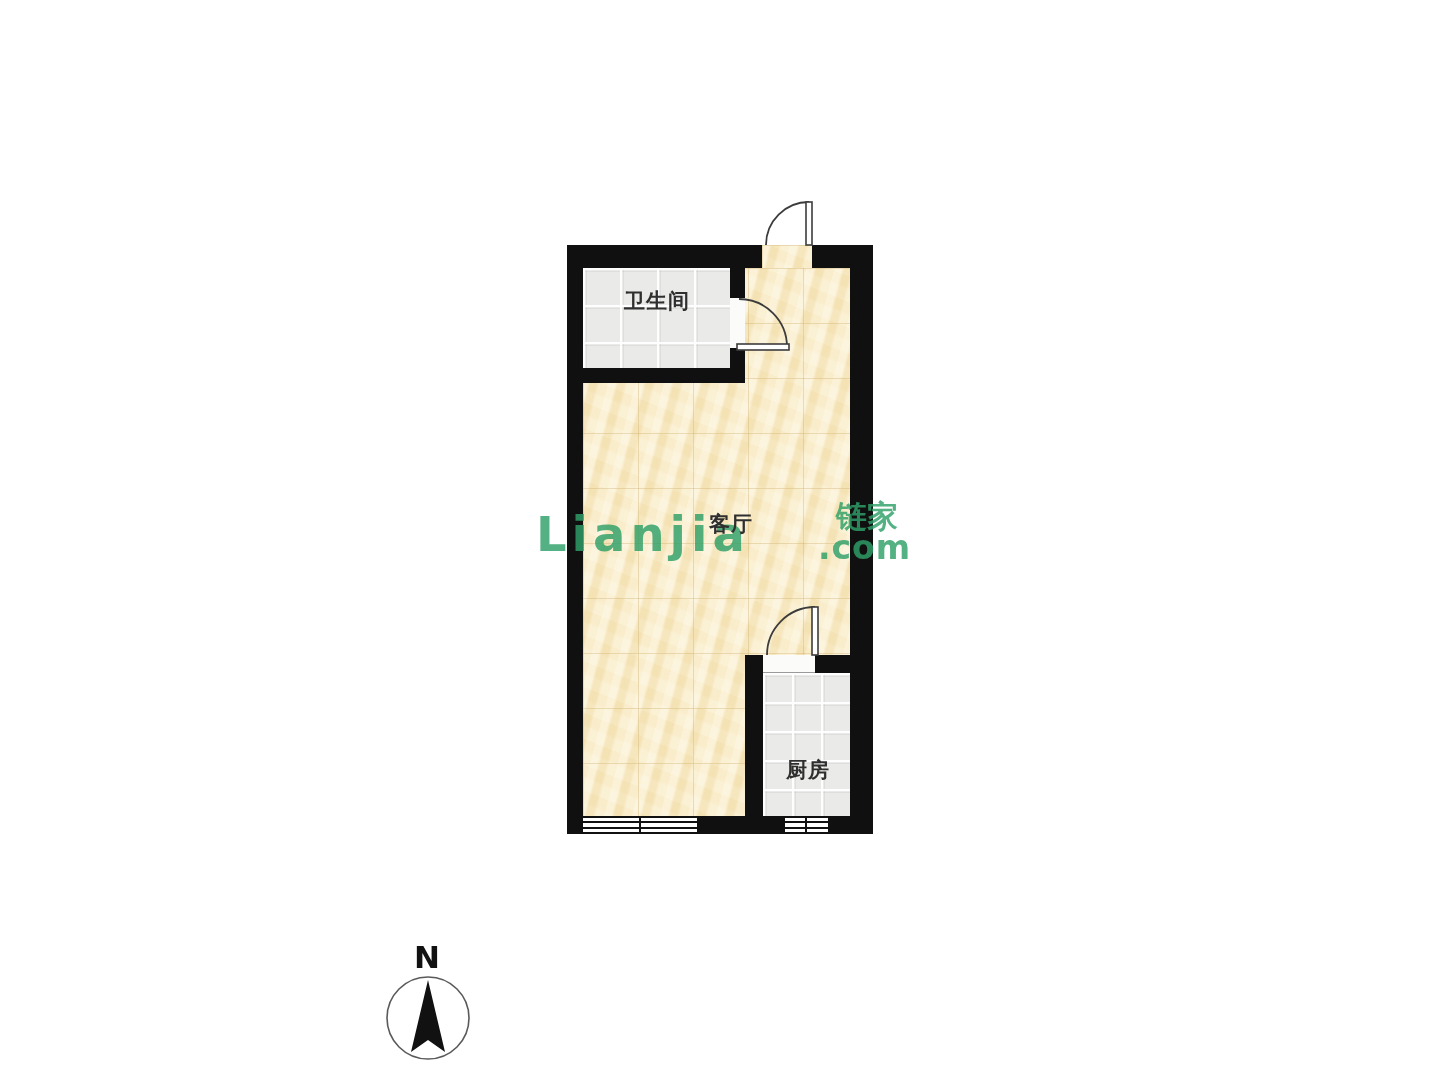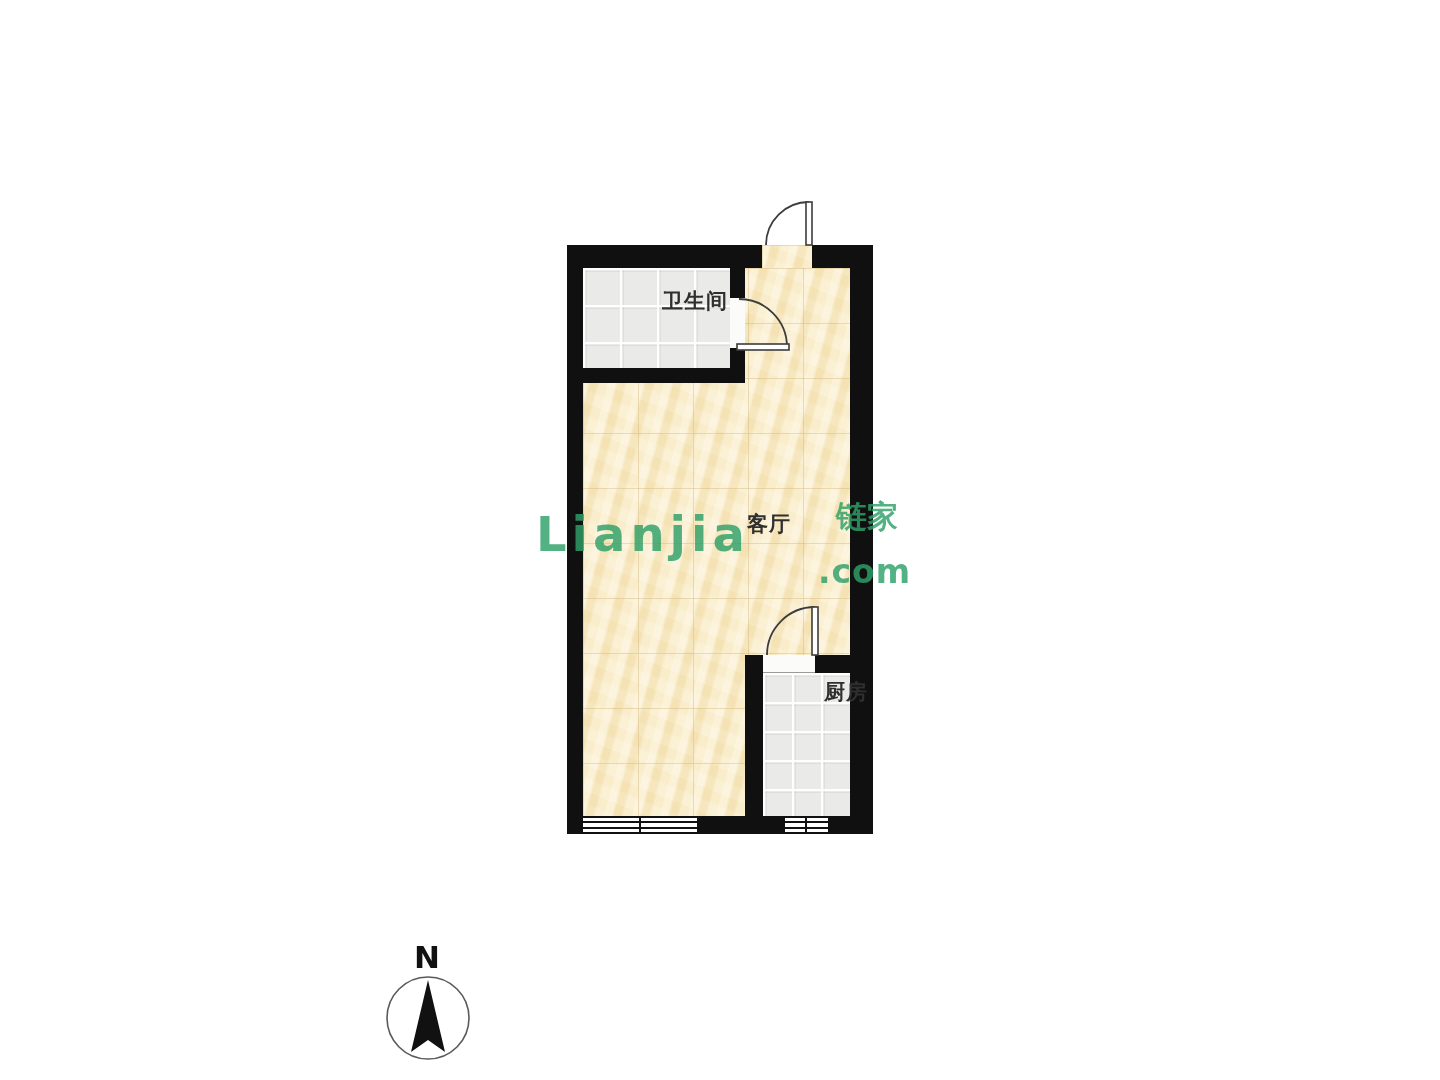--- a/index.html
+++ b/index.html
@@ -61,21 +61,20 @@
   
   .room-label {
     position: absolute;
     transform: translate(-50%, -50%);
     color: #2f2f2f;
     font-size: 21px;
     font-weight: 600;
     letter-spacing: 1px;
     white-space: nowrap;
     z-index: 40;
-    margin-left: 38px;
   }
 
   
   .watermark { z-index: 30; opacity: 0.82; pointer-events: none; }
   .wm-latin {
     position: absolute;
     left: 536px; top: 498px;
     font-size: 48px;
     line-height: 72px;
     font-weight: bold;
@@ -92,21 +91,20 @@
     text-align: right;
   }
   .wm-domain {
     position: absolute;
     left: 818px; top: 531px;
     font-size: 33px;
     line-height: 33px;
     font-weight: bold;
     letter-spacing: 1px;
     color: #2FA068;
-    margin-top: 24px;
   }
 
   
   .overlay-svg { position: absolute; left: 0; top: 0; z-index: 20; pointer-events: none; }
   .door-arc { fill: none; stroke: #3C3C3C; stroke-width: 1.8; }
   .door-leaf { fill: #ffffff; stroke: #3C3C3C; stroke-width: 1.6; }
   .compass-circle { fill: #ffffff; stroke: #5a5a5a; stroke-width: 1.6; }
   .compass-arrow { fill: #111111; }
   .compass-n {
     font-family: "DejaVu Sans", "Liberation Sans", sans-serif;
@@ -176,15 +174,15 @@
   </svg>
 
   <div class="watermark">
     <div class="wm-latin">Lianjia</div>
     <div class="wm-cjk">链家</div>
     <div class="wm-domain">.com</div>
   </div>
 
   <div class="room-label" style="left:657px; top:301px;">卫生间</div>
   <div class="room-label" style="left:731px; top:524px;font-family:Liberation Mono, monospace;">客厅</div>
-  <div class="room-label" style="left:808px; top:692px;text-align:center;">厨房</div>
+  <div class="room-label" style="left:808px; top:770px;text-align:center;">厨房</div>
 
 </div>
 
 </body></html>

